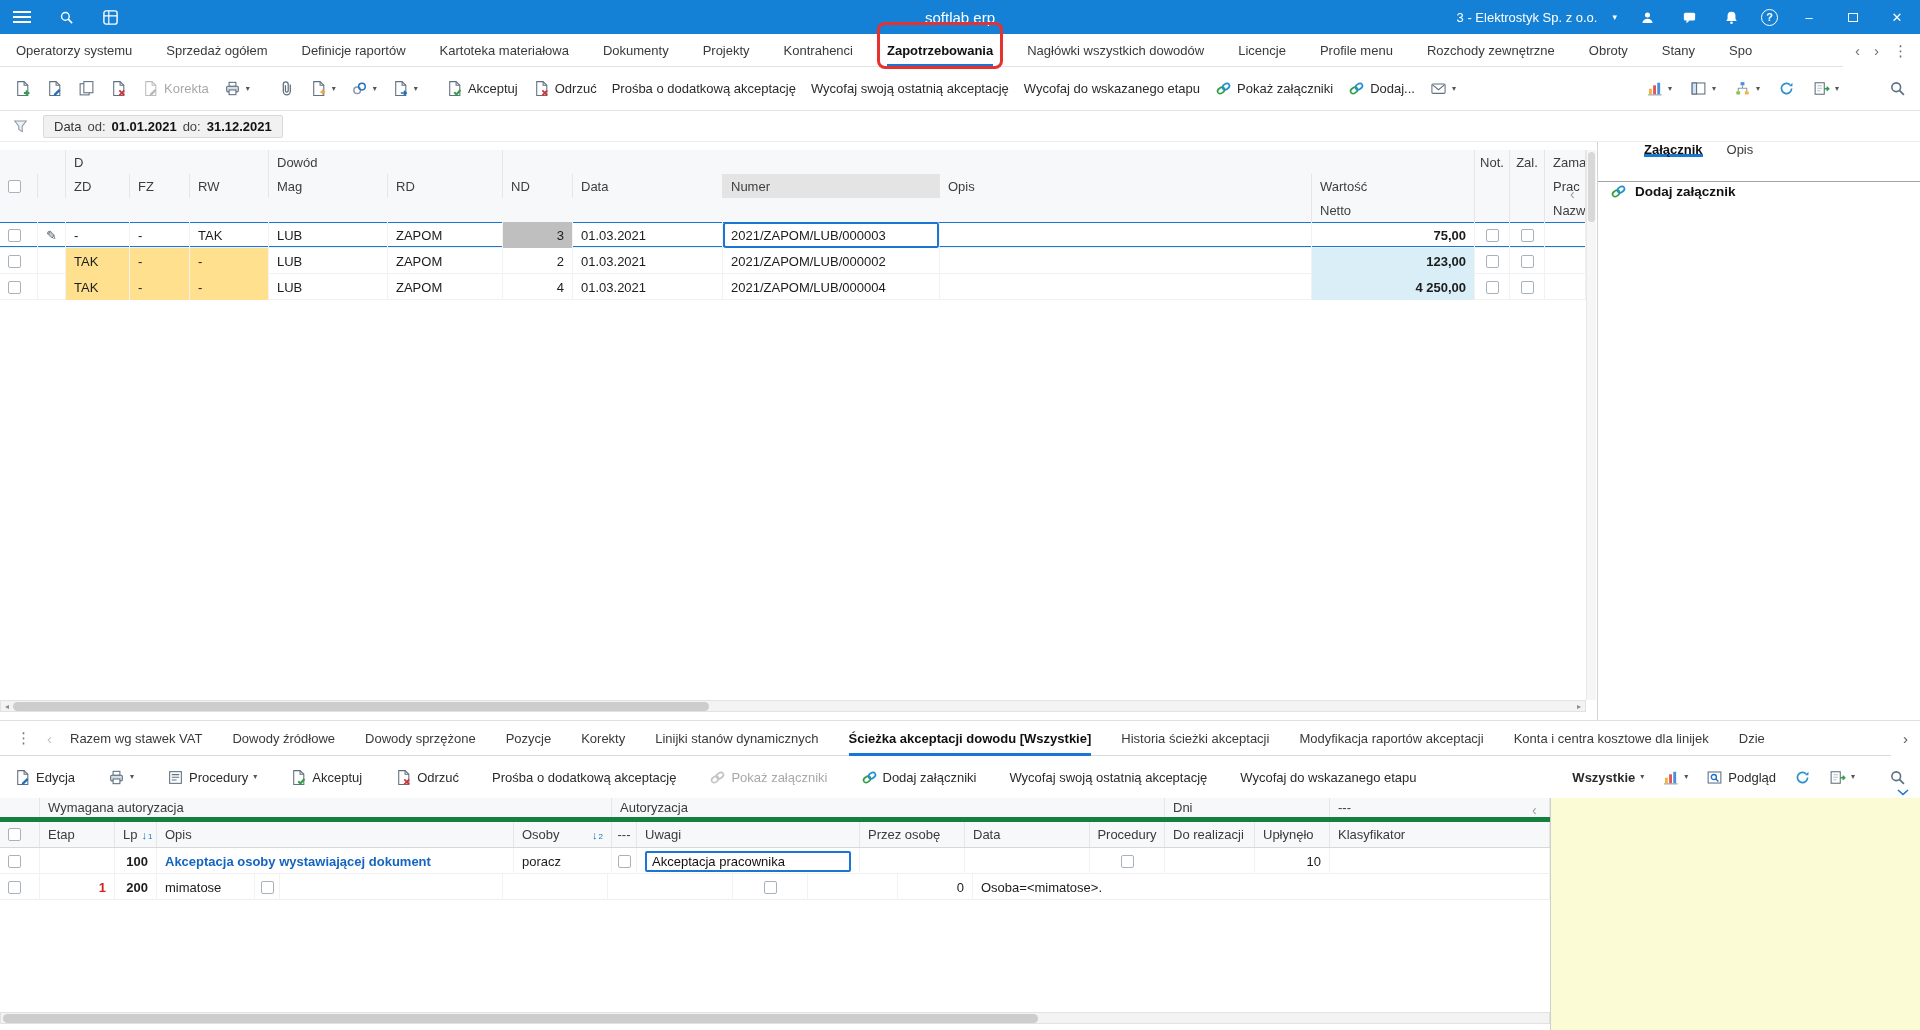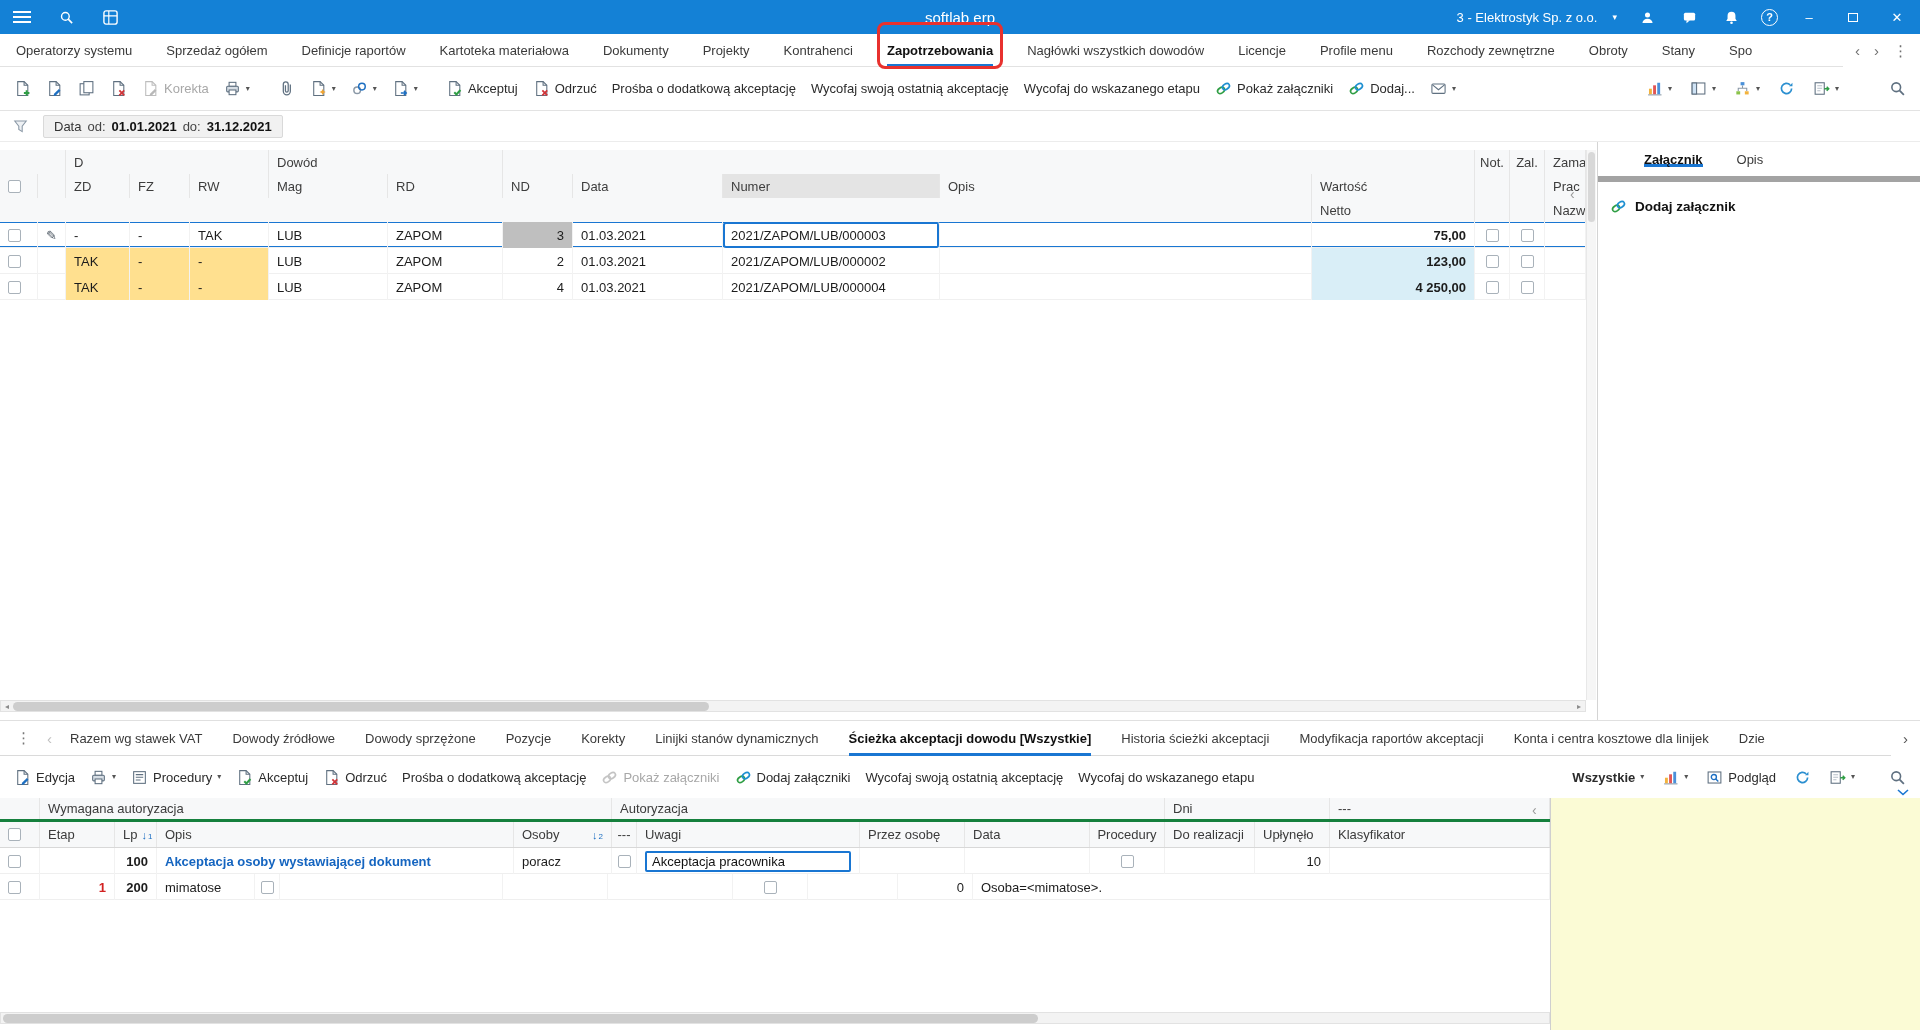--- a/index.html
+++ b/index.html
@@ -26,21 +26,21 @@
   
   #menubar{position:absolute;left:0;top:34px;width:1920px;height:33px;background:#fff;border-bottom:1px solid #e2e2e2}
   .mb-items{display:flex;gap:34px;padding-left:16px;overflow:hidden;height:33px;margin-right:90px}
   .mb-item{height:33px;display:flex;align-items:center;font-size:13px;color:#3a3a3a;white-space:nowrap;cursor:default}
   .mb-item.active{font-weight:bold;color:#101010;box-shadow:inset 0 -3px 0 var(--accent)}
   .mb-ctrl{position:absolute;right:0;top:0;height:33px;display:flex;align-items:center;gap:14px;padding:0 12px;background:#fff;color:#707070;font-size:15px}
   #annotation{position:absolute;border:3px solid var(--annotation);border-radius:8px;z-index:60;pointer-events:none}
 
   
   #toolbar{position:absolute;left:0;top:67px;width:1920px;height:44px;border-bottom:1px solid #e3e3e3;display:flex;align-items:center;padding:0 8px;gap:3px}
-  #btoolbar{position:absolute;left:0;top:756px;width:1920px;height:42px;display:flex;align-items:center;padding:0 8px;gap:3px}
+  #btoolbar{position:absolute;left:0;top:756px;width:1920px;height:42px;display:flex;align-items:center;padding:0 8px;gap:21px}
   .tb{display:inline-flex;align-items:center;gap:5px;background:none;border:none;padding:4px 6px;font-family:inherit;font-size:13px;color:#2b2b2b;white-space:nowrap;cursor:default}
   .tb .caret{color:#555;font-size:8px}
   .tb.dis{color:#a8a8a8}
   .tb.dis .ic{filter:grayscale(1);opacity:.45}
   .ic{width:17px;height:17px;flex:none}
   .ic.sm{width:15px;height:15px}
   .right-cluster{margin-left:auto;display:flex;align-items:center;gap:6px}
   .sp{width:10px}
   .bold-lbl{font-weight:bold}
   .collapse-ctl{position:absolute;right:10px;bottom:1px;width:14px;height:9px}
@@ -80,38 +80,38 @@
   #vscroll .vthumb{position:absolute;left:1px;top:2px;width:7px;height:70px;background:#d8d8d8;border-radius:4px}
 
   .hscroll{position:absolute;height:12px;background:#f3f3f3;border:1px solid #e2e2e2}
   .hs-thumb{position:absolute;top:1px;height:9px;background:#cdcdcd;border-radius:5px}
   .hs-arrow{position:absolute;top:0;width:12px;height:10px;display:flex;align-items:center;justify-content:center;color:#8a8a8a;font-size:8px}
   #mt-hscroll{left:0;top:558px;width:1586px}
   #mt-hscroll .hs-thumb{left:12px;width:696px}
 
   
   #side-panel{position:absolute;left:1597px;top:0;width:323px;height:578px;border-left:1px solid #d4d4d4;background:#fff}
-  .sp-tabs{display:flex;gap:34px;padding-left:46px;height:40px;align-items:center;border-bottom:6px solid #a3a3a3}
+  .sp-tabs{display:flex;gap:24px;padding-left:46px;height:40px;align-items:flex-start;border-bottom:1px solid #a3a3a3}
   .sp-tab{display:flex;align-items:center;font-size:13px;color:#3a3a3a;cursor:default}
   .sp-tab.active{font-weight:bold;color:#101010;box-shadow:inset 0 -3px 0 var(--accent)}
-  .sp-add{display:flex;align-items:center;gap:8px;margin:16px 0 0 12px;font-size:13.5px;font-weight:bold;color:#111}
+  .sp-add{display:flex;align-items:center;gap:8px;margin:1px 0 0 12px;font-size:13.5px;font-weight:bold;color:#111}
 
   
   #btabs{position:absolute;left:0;top:720px;width:1920px;height:36px;background:#fff;border-top:1px solid #e0e0e0;border-bottom:1px solid #dadada;display:flex;align-items:center}
   .bt-left{display:flex;align-items:center;gap:16px;padding-left:16px;color:#777;font-size:15px}
   .bt-dim{color:#c0c0c0}
   .bt-items{display:flex;gap:30px;margin-left:18px;overflow:hidden;height:35px;margin-right:34px}
   .bt-item{height:35px;display:flex;align-items:center;font-size:13px;color:#3a3a3a;white-space:nowrap;cursor:default}
   .bt-item.active{font-weight:bold;color:#101010;box-shadow:inset 0 -3px 0 var(--accent)}
   .bt-right{position:absolute;right:0;top:0;height:35px;display:flex;align-items:center;padding:0 12px;background:#fff;color:#555;font-size:15px}
 
   
   #bottom{position:absolute;left:0;top:798px;width:1920px;height:232px}
   #approval{position:absolute;left:0;top:0;width:1550px;height:232px;background:#fff}
-  .ag-row{display:flex;height:24px;background:#f7f8f9;border-bottom:3px solid #15803d}
+  .ag-row{display:flex;height:24px;background:#f7f8f9;border-bottom:5px solid #15803d}
   .ah-row{display:flex;height:26px;background:#f7f8f9;border-bottom:1px solid #d8d8d8}
   .ah{display:flex;align-items:center;padding:0 8px;font-size:13px;color:#3b3b3b;border-right:1px solid #e6e6e6;white-space:nowrap;overflow:hidden}
   .at-row{display:flex;height:26px;border-bottom:1px solid #efefef;background:#fff}
   .ac{display:flex;align-items:center;padding:0 8px;font-size:13px;color:#1c1c1c;border-right:1px solid #f2f2f2;height:26px;white-space:nowrap;overflow:hidden}
   .a-sel{width:40px}.a-etap{width:75px}.a-lp{width:42px}.a-opis{width:357px}.a-osoby{width:98px}
   .a-dash{width:25px;justify-content:center;padding:0 2px}.a-uwagi{width:223px}.a-przez{width:105px}
   .a-data{width:125px}.a-anul{width:75px;justify-content:center}.a-doreal{width:90px}.a-uplyn{width:75px}.a-klasyf{flex:1}
   .g1{width:572px;padding-left:8px}.g0{width:40px}.g2{width:553px}.g3{width:165px}.g4{flex:1}
   .link{color:#1565c0;font-weight:bold}
   .red{color:#d22222}

